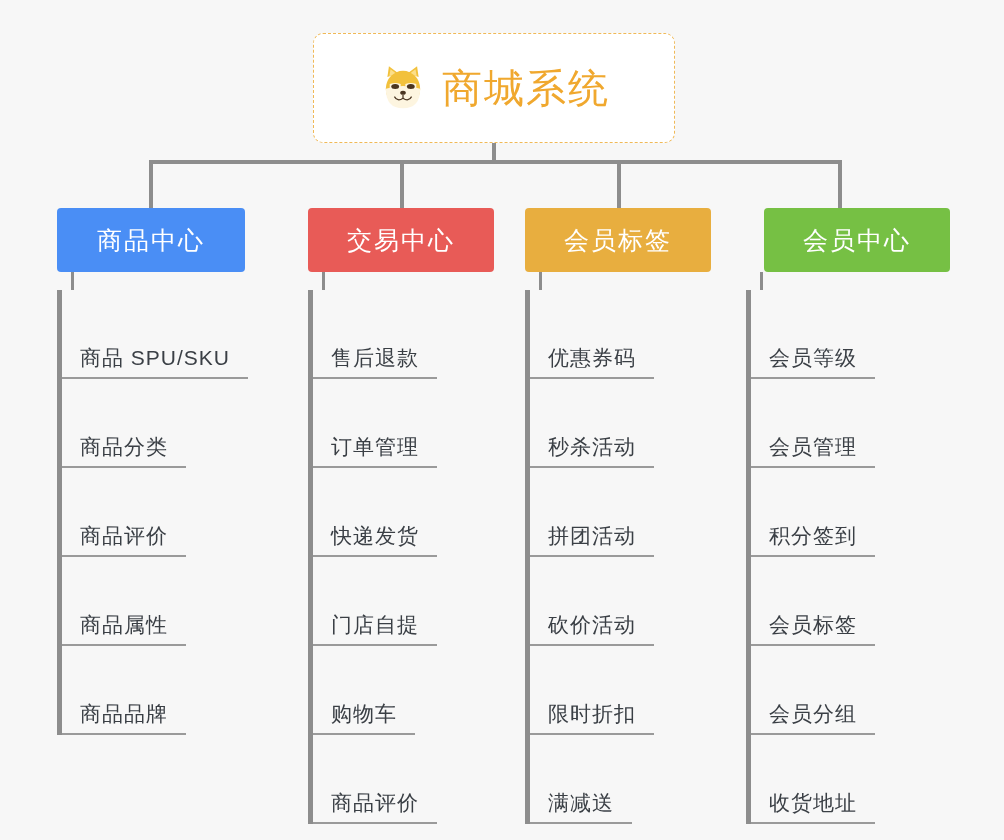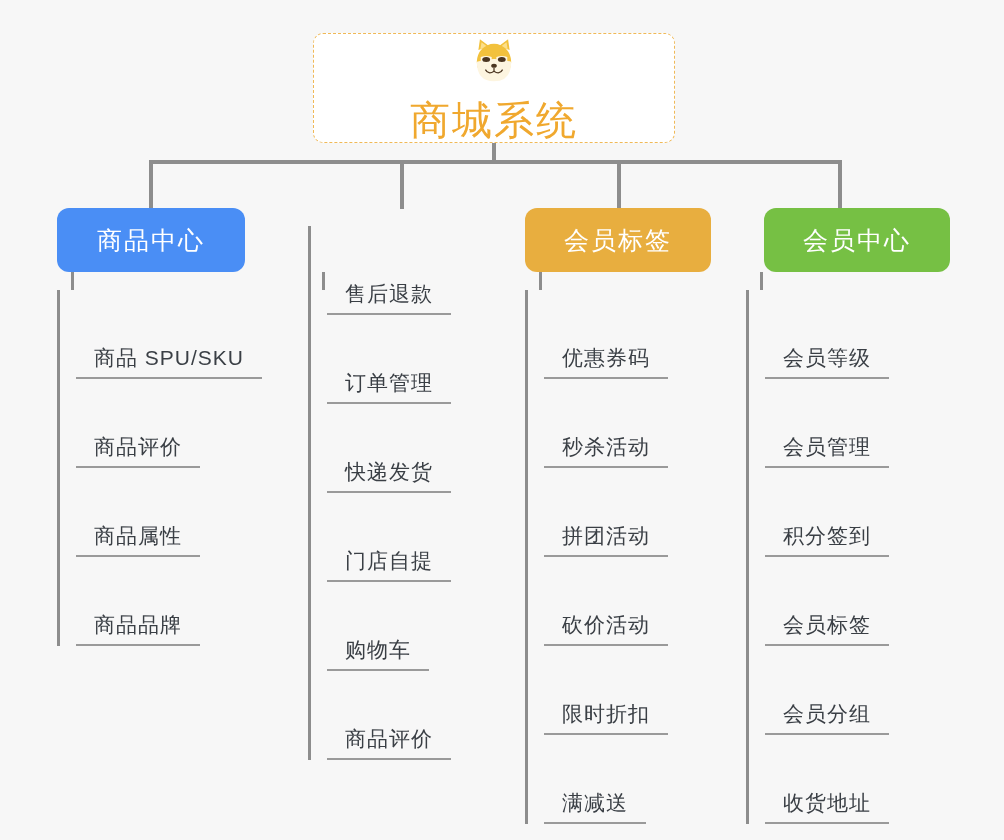--- a/index.html
+++ b/index.html
@@ -28,21 +28,20 @@
     width: 362px;
     height: 110px;
     background: #ffffff;
     border: 1px dashed #f0b957;
     border-radius: 10px;
     box-sizing: border-box;
     display: flex;
     align-items: center;
     justify-content: center;
     gap: 14px;
-    flex-direction: column;
   }
   .root-title {
     font-size: 40px;
     color: #f0a82e;
     letter-spacing: 2px;
     line-height: 1;
     white-space: nowrap;
   }
   .shiba-icon {
     width: 50px;
@@ -84,21 +83,21 @@
     top: 208px;
   }
   .col-0 { left: 57px;  width: 188px; }
   .col-1 { left: 308px; width: 186px; }
   .col-2 { left: 525px; width: 186px; }
   .col-3 { left: 746px; width: 186px; }
 
   .cat-box {
     width: 100%;
     height: 64px;
-    border-radius: 12px;
+    border-radius: 4px;
     box-sizing: border-box;
     display: flex;
     align-items: center;
     justify-content: center;
     color: #ffffff;
     font-size: 25px;
     letter-spacing: 2px;
     white-space: nowrap;
   }
 
@@ -109,22 +108,21 @@
     top: 64px;
     width: 3px;
     height: 18px;
     background: #8d8d8d;
   }
 
   
   .leaf-list {
     position: relative;
     margin-top: 18px;
-    padding-left: 16px;
-    border-left: 3px solid #84cc16;
+    border-left: 5px solid #84cc16;
     box-sizing: border-box;
   }
   .leaf-item {
     position: relative;
     height: 89px;
     display: flex;
     align-items: flex-end;
     box-sizing: border-box;
   }
   .leaf-label {
@@ -179,32 +177,38 @@
   <div class="column col-0">
     <div class="cat-box" style="background: rgb(74, 142, 245);">
       <span>商品中心</span>
     </div>
     <div class="cat-stem" style="background: rgb(141, 141, 141);"></div>
     <div class="leaf-list" style="border-left-color: rgb(141, 141, 141);">
       <div class="leaf-item">
           <span class="leaf-label">商品 SPU/SKU</span>
         </div>
       <div class="leaf-item">
+          <span class="leaf-label">商品分类</span>
+        </div>
+      <div class="leaf-item">
           <span class="leaf-label">商品评价</span>
         </div>
       <div class="leaf-item">
           <span class="leaf-label">商品属性</span>
         </div>
       <div class="leaf-item">
           <span class="leaf-label">商品品牌</span>
         </div>
     </div>
   </div>
 
   <div class="column col-1">
+    <div class="cat-box" style="background: rgb(232, 91, 87);">
+      <span>交易中心</span>
+    </div>
     <div class="cat-stem" style="background: rgb(141, 141, 141);"></div>
     <div class="leaf-list" style="border-left-color: rgb(141, 141, 141);">
       <div class="leaf-item">
           <span class="leaf-label">售后退款</span>
         </div>
       <div class="leaf-item">
           <span class="leaf-label">订单管理</span>
         </div>
       <div class="leaf-item">
           <span class="leaf-label">快递发货</span>

